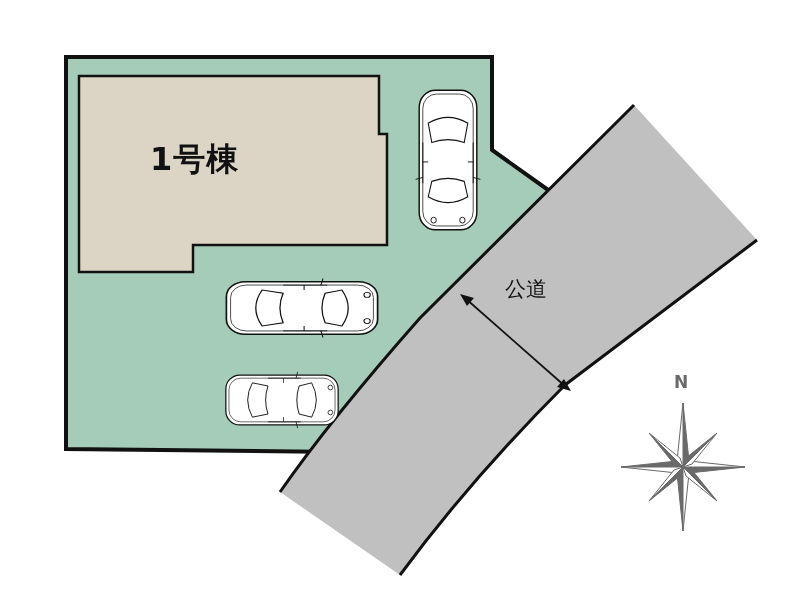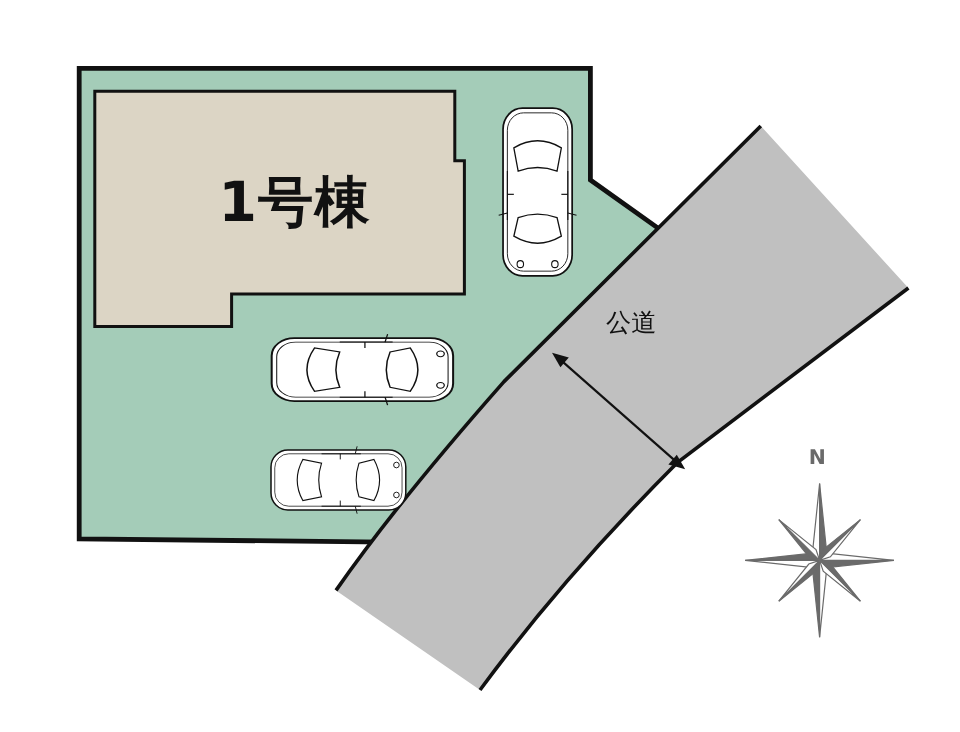--- a/index.html
+++ b/index.html
@@ -1,20 +1,20 @@
 <!DOCTYPE html>
 <html><head>
 <meta charset="utf-8">
 <style>
   html, body { margin: 0; padding: 0; background: #ffffff; }
   body { width: 800px; height: 610px; position: relative; overflow: hidden; font-family: "DejaVu Sans", sans-serif; }
   svg.plan { position: absolute; left: 0; top: 0; }
   .label { position: absolute; color: #111; white-space: nowrap; }
-  .bldg-label { left: 150px; top: 138px; font-size: 46px; font-weight: bold; letter-spacing: 1px; margin-left: 32px; }
-  .road-label { left: 505px; top: 254px; font-size: 21px; line-height: 31px; text-align: center; }
+  .bldg-label { left: 150px; top: 138px; font-size: 32px; font-weight: bold; letter-spacing: 1px; }
+  .road-label { left: 505px; top: 274px; font-size: 21px; line-height: 31px; text-align: center; }
   .north { position: absolute; left: 674px; top: 372px; font-size: 17px; font-weight: bold; color: #6a6a6a; }
 </style>
 </head>
 <body>
 
 <svg class="plan" width="800" height="610" viewBox="0 0 800 610">
   <defs>
     <g id="car-v">
       <rect x="-32" y="-72" width="64" height="144" rx="18" fill="#fff" stroke="#111" stroke-width="1.6"></rect>
       <rect x="-28" y="-68" width="56" height="136" rx="15" fill="none" stroke="#111" stroke-width="0.8"></rect>

